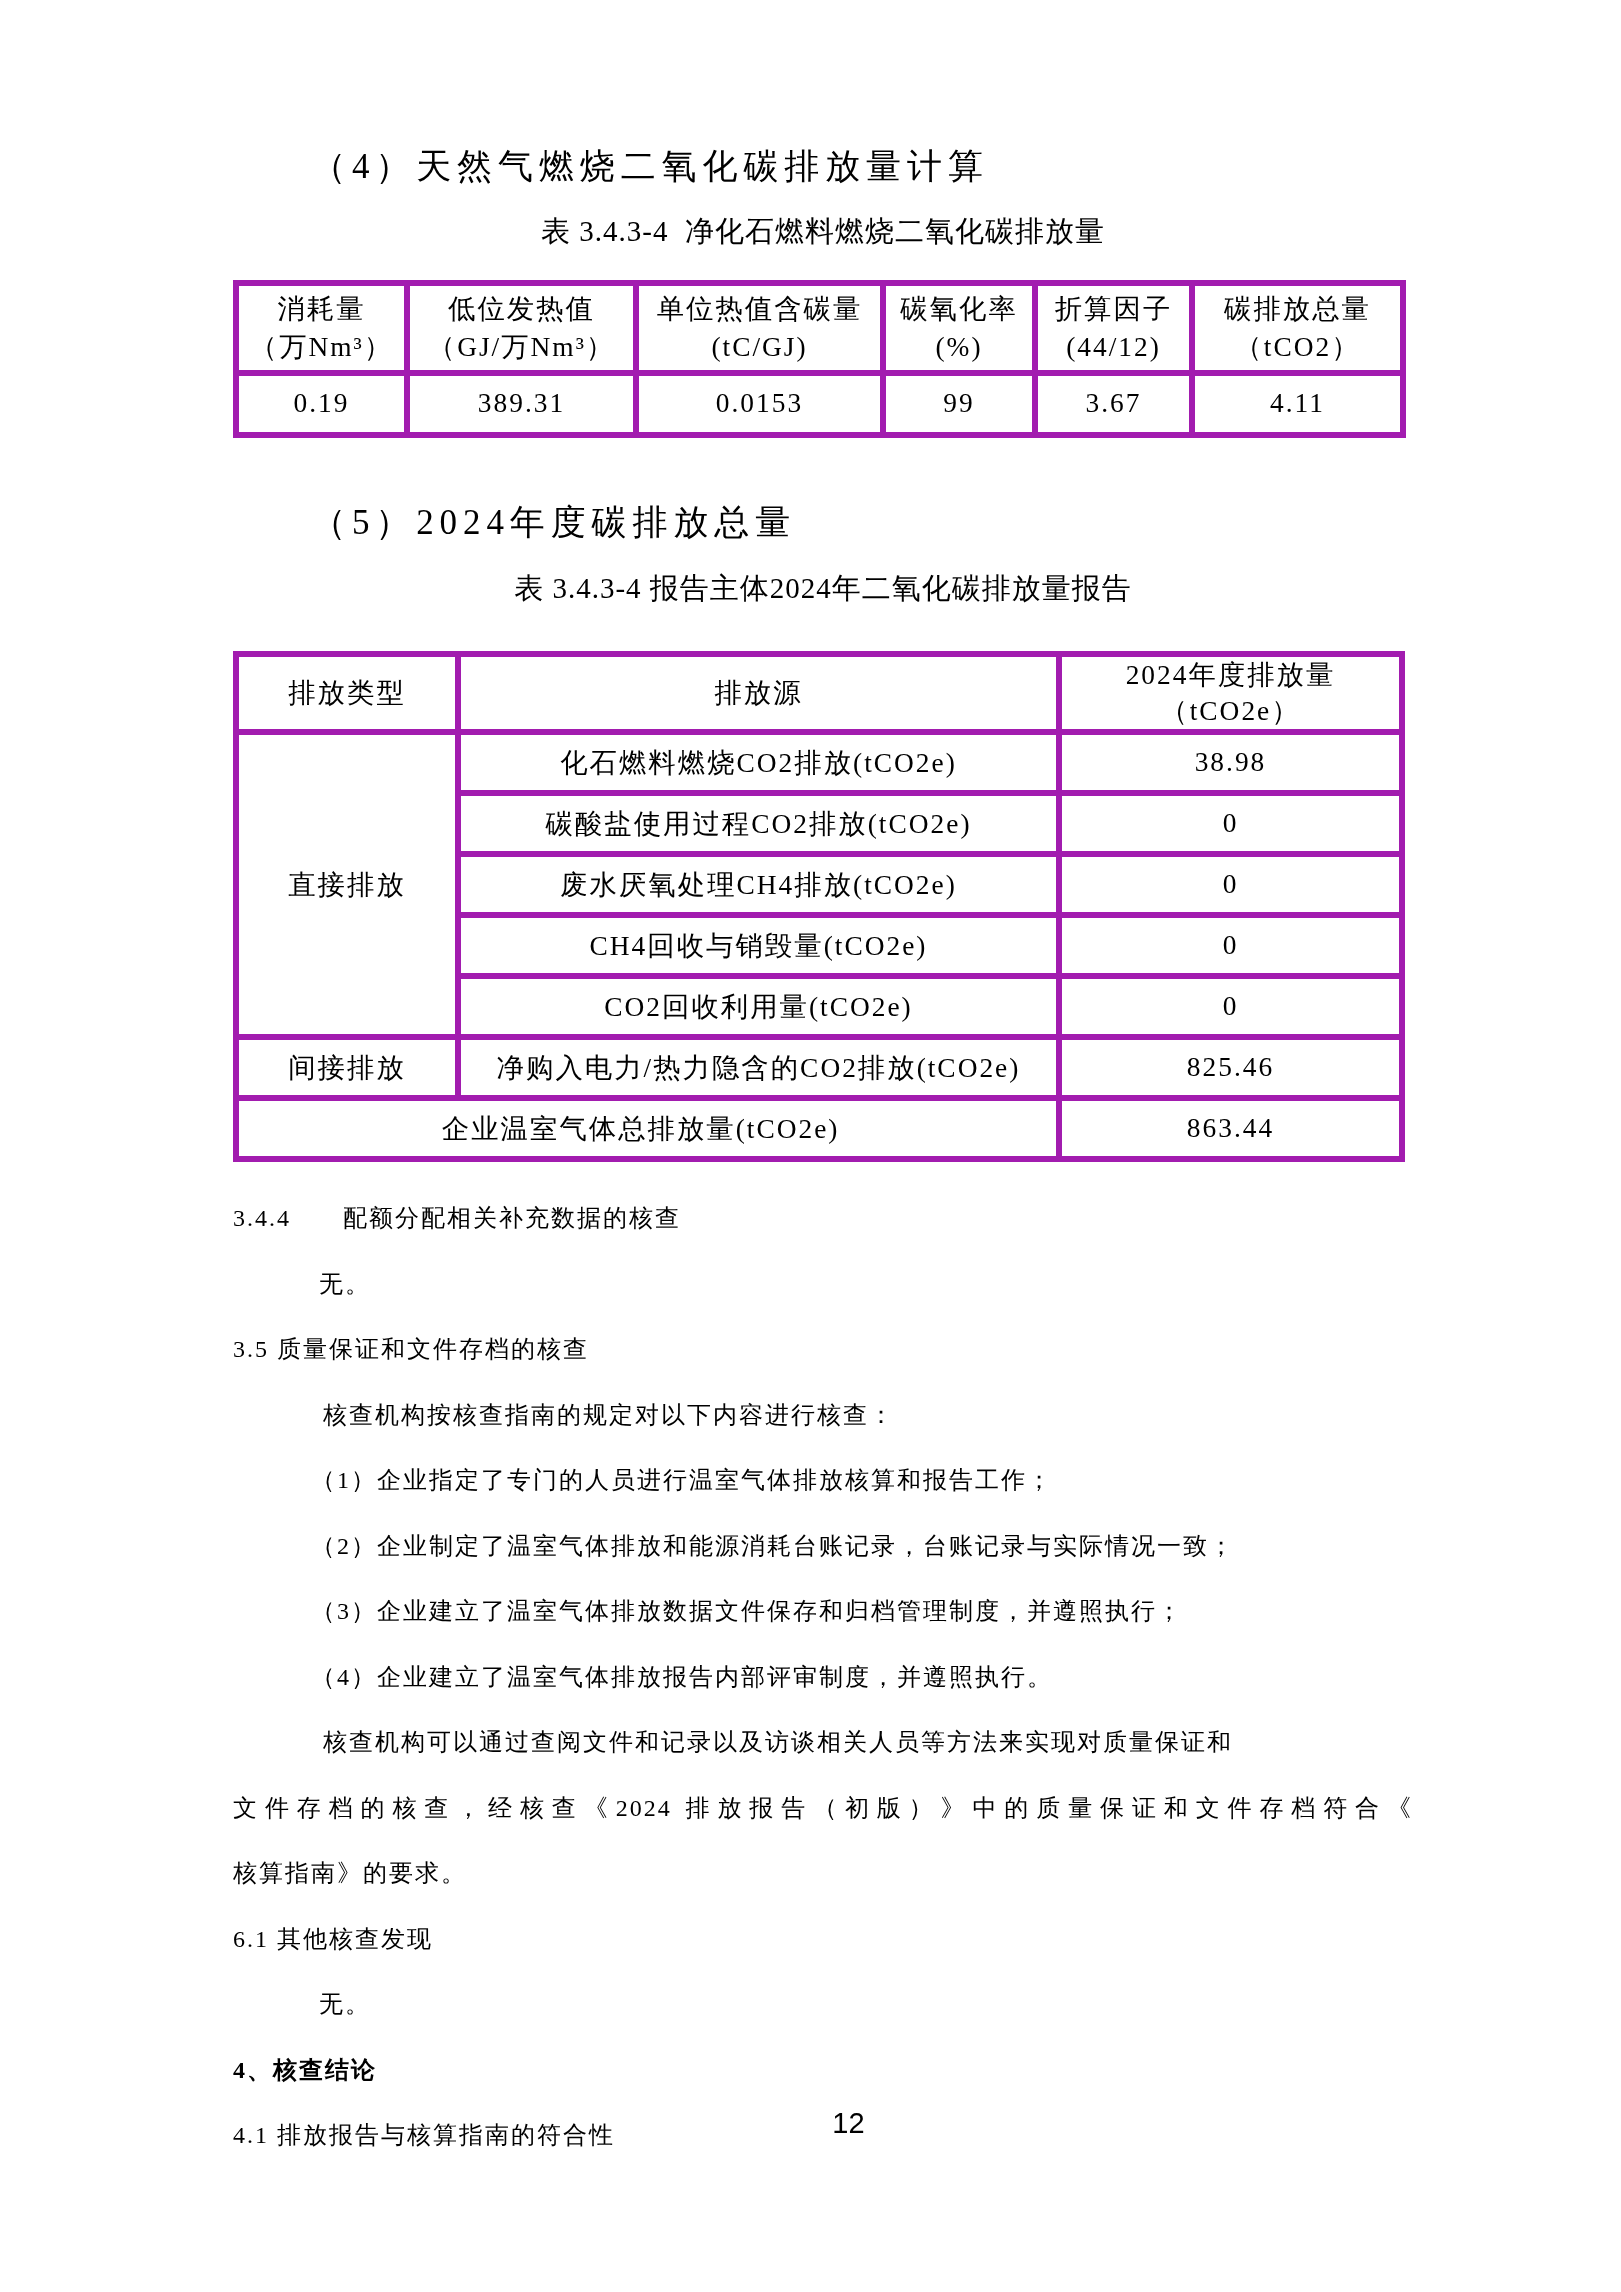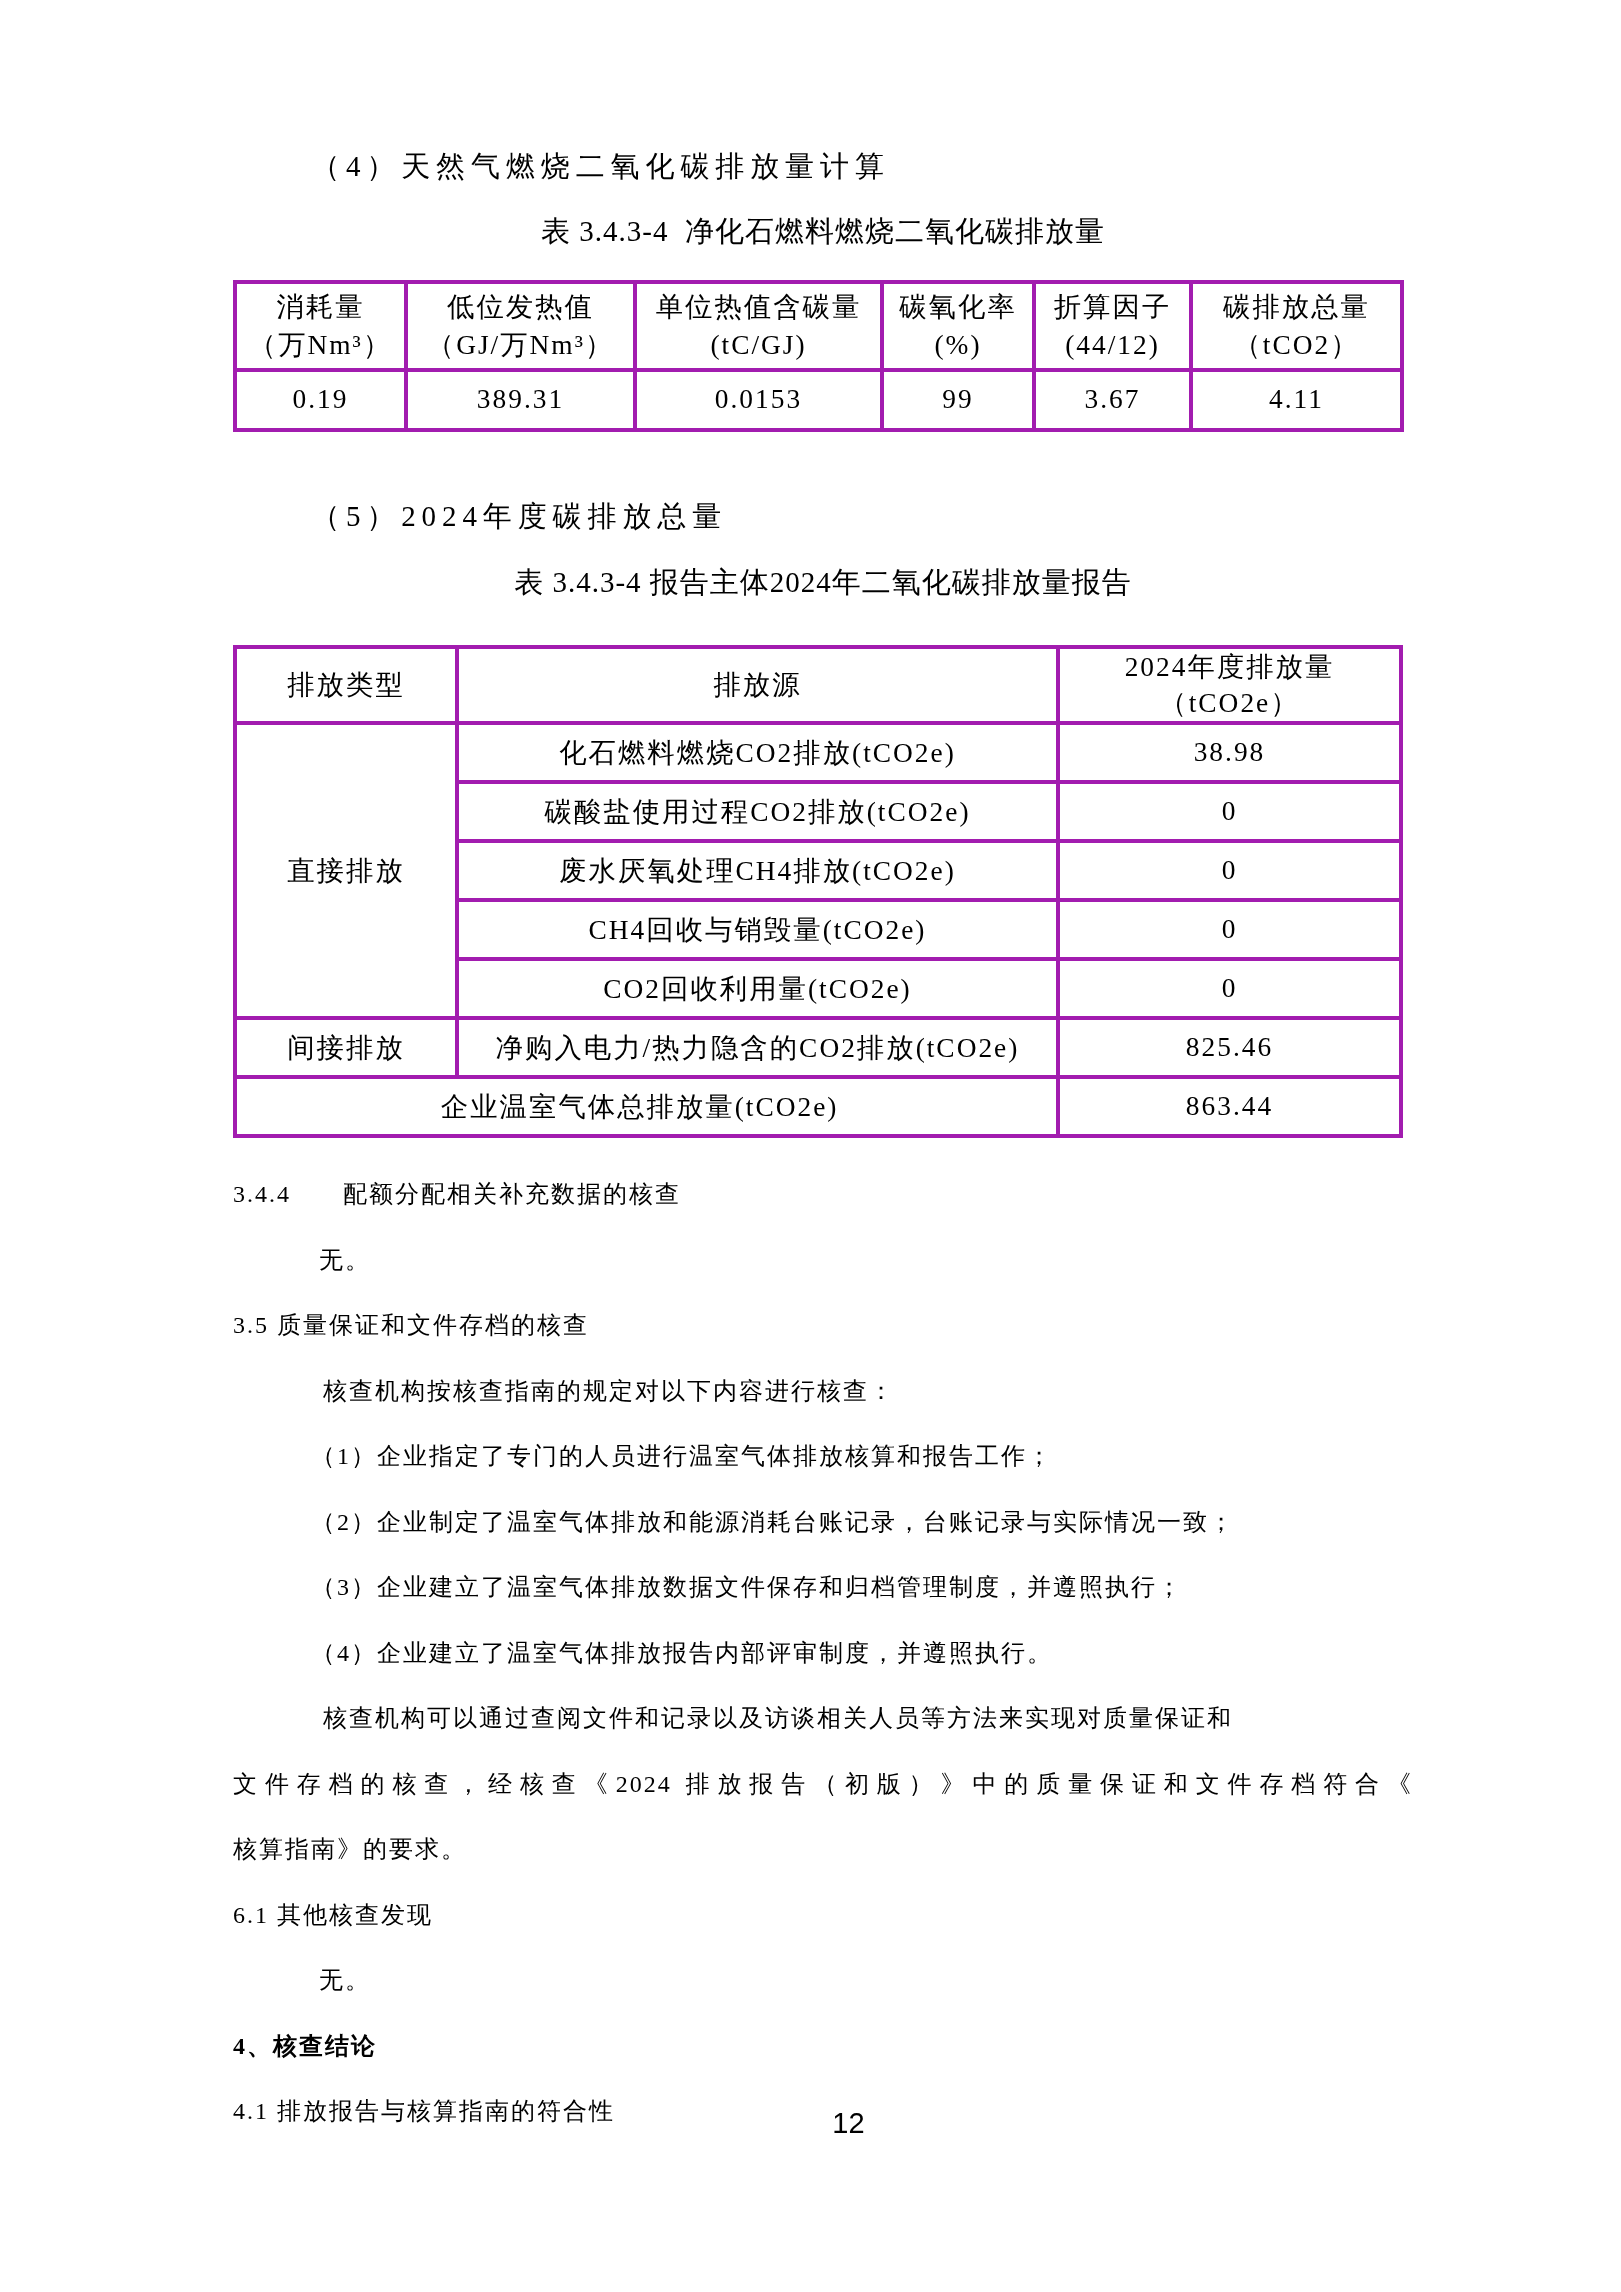--- a/index.html
+++ b/index.html
@@ -24,21 +24,21 @@
     margin-right: 208px;
   }
   .line {
     font-size: 24px;
     line-height: 43px;
     letter-spacing: 2px;
     margin-top: 22.5px;
     white-space: pre-wrap;
   }
   .heading-num {
-    font-size: 29px;
+    font-size: 35px;
     line-height: 43px;
     letter-spacing: 5.9px;
     white-space: pre-wrap;
   }
   .indented { padding-left: 78px; }
   .p-first  { padding-left: 90px; }
   .noneline { padding-left: 86px; }
   .caption {
     text-align: center;
     font-size: 29px;
@@ -52,21 +52,21 @@
     text-align-last: justify;
   }
 
   
   table {
     border-collapse: collapse;
     table-layout: fixed;
     width: 1168px;
   }
   td, th {
-    border: 4px solid #a21caf;
+    border: 6px solid #a21caf;
     text-align: center;
     vertical-align: middle;
     font-weight: normal;
     font-size: 27.4px;
     letter-spacing: 2px;
     padding: 0;
     overflow: hidden;
   }
 
   

